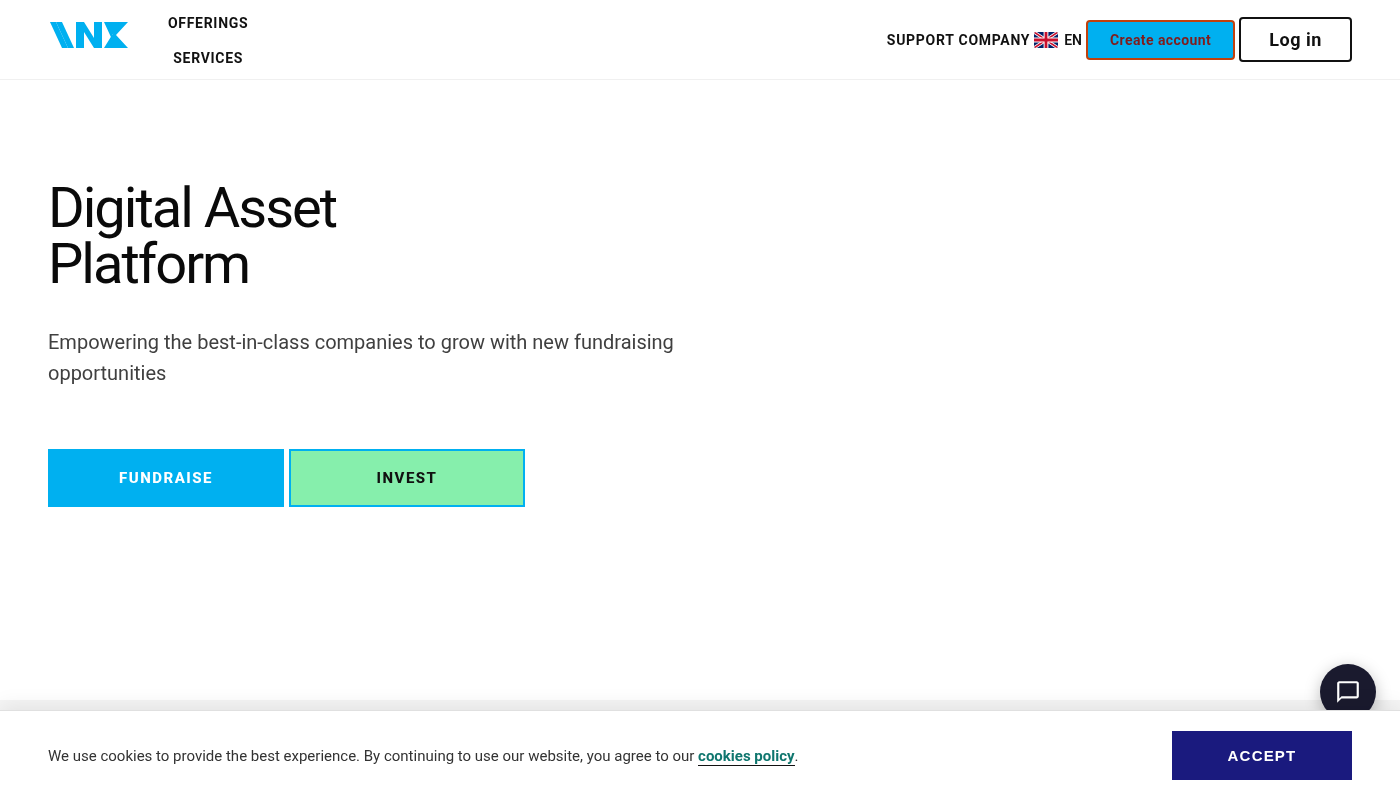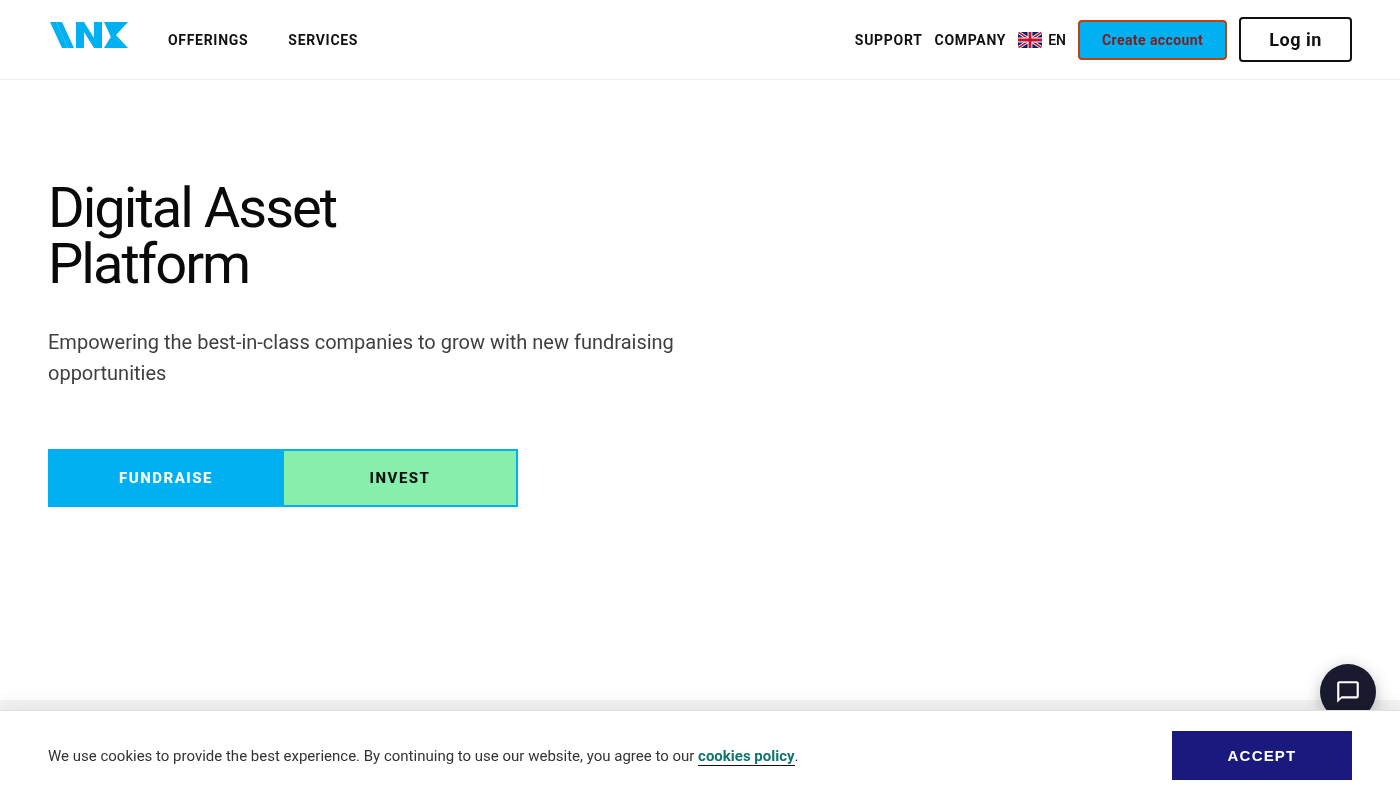--- a/index.html
+++ b/index.html
@@ -42,37 +42,38 @@
       font-size: 28px;
       font-weight: 900;
       color: #00b0f0;
       letter-spacing: -1px;
       font-style: italic;
     }
 
     .nav-links {
       display: flex;
       align-items: center;
-      gap: 40px;
+      gap: 16px;
       list-style: none;
+      flex-direction: column;
     }
 
     .nav-links li a {
       text-decoration: none;
       color: #111;
       font-size: 14px;
       font-weight: 700;
       letter-spacing: 0.05em;
       text-transform: uppercase;
     }
 
     .nav-right {
       display: flex;
       align-items: center;
-      gap: 12px;
+      gap: 4px;
     }
 
     .nav-right .support-link, .nav-right .company-link {
       text-decoration: none;
       color: #111;
       font-size: 14px;
       font-weight: 700;
       letter-spacing: 0.05em;
       text-transform: uppercase;
     }
@@ -145,21 +146,21 @@
       font-size: 20px;
       font-weight: 400;
       color: #404040;
       line-height: 1.55;
       margin-bottom: 60px;
       max-width: 630px;
     }
 
     .hero-buttons {
       display: flex;
-      gap: 0;
+      gap: 7px;
     }
 
     .btn-fundraise {
       background: #00b0f0;
       color: #fff;
       border: 2px solid #00b0f0;
       padding: 18px 60px;
       font-size: 15px;
       font-weight: 800;
       letter-spacing: 0.1em;

